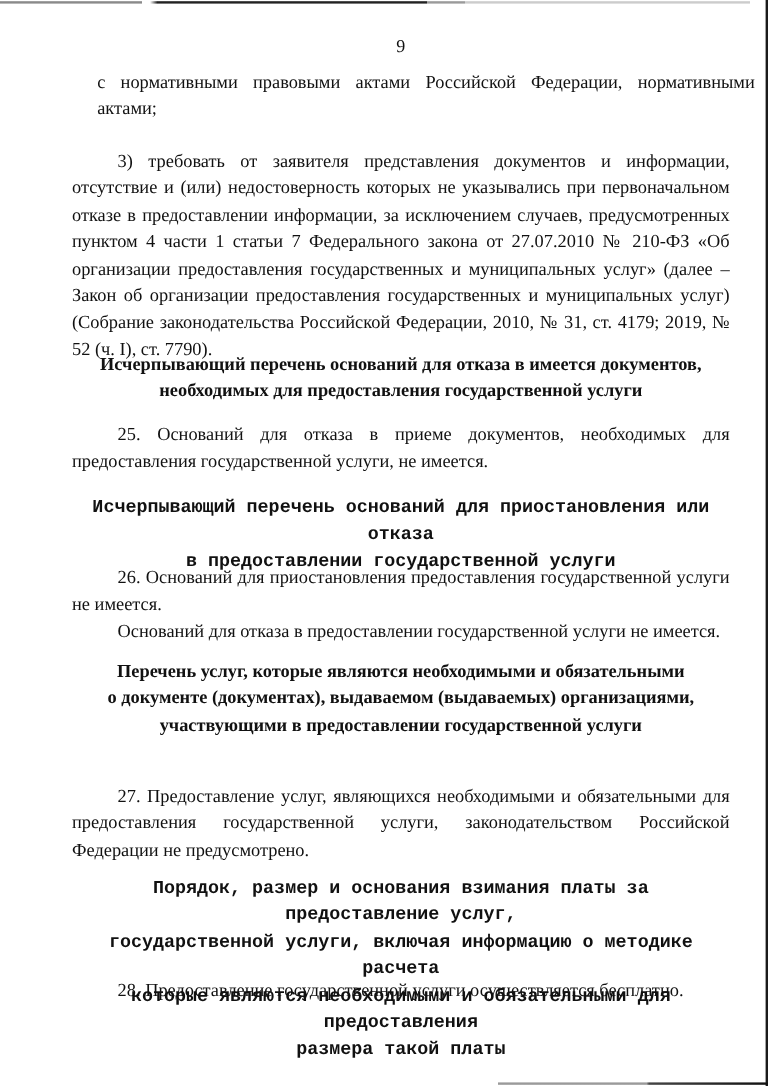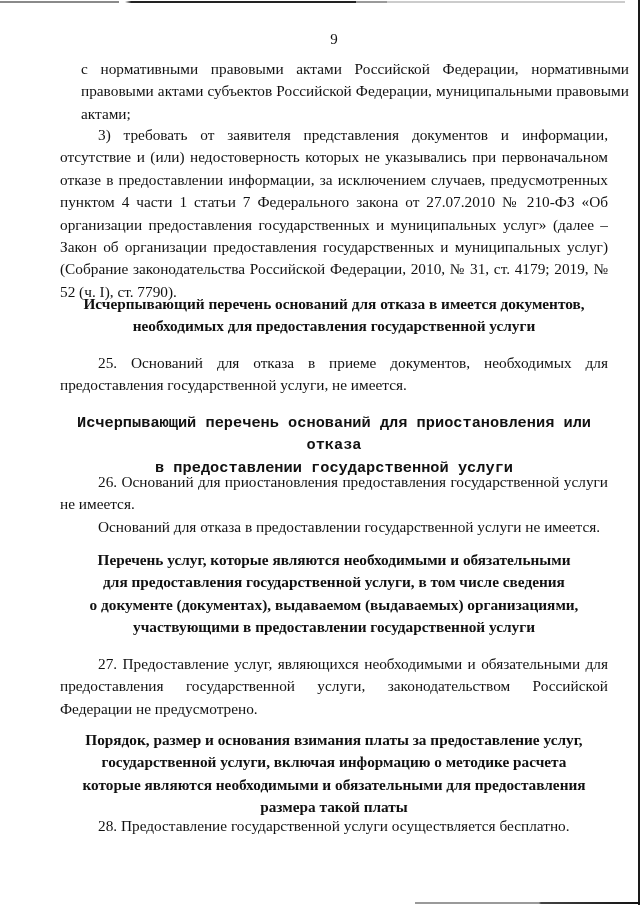--- a/index.html
+++ b/index.html
@@ -78,21 +78,20 @@
 <div class="scan-top-edge"></div>
 <div class="scan-right-edge"></div>
 <div class="scan-bottom-edge"></div>
 
 <div class="page">
 
   <div class="page-number">9</div>
 
   <div class="block" style="top:58px;margin-left:21px;">
     <p class="just-last">с нормативными правовыми актами Российской Федерации, нормативными</p>
-    <p class="just-last">правовыми актами субъектов Российской Федерации, муниципальными правовыми</p>
     <p>актами;</p>
   </div>
 
   <div class="block" style="top:124px;">
     <p class="indent">3) требовать от заявителя представления документов и информации, отсутствие и (или) недостоверность которых не указывались при первоначальном отказе в предоставлении информации, за исключением случаев, предусмотренных пунктом 4 части 1 статьи 7 Федерального закона от 27.07.2010 № 210-ФЗ «Об организации предоставления государственных и муниципальных услуг» (далее – Закон об организации предоставления государственных и муниципальных услуг) (Собрание законодательства Российской Федерации, 2010, № 31, ст. 4179; 2019, № 52 (ч. I), ст. 7790).</p>
   </div>
 
   <div class="heading" style="top:293px;">
     <span class="hl">Исчерпывающий перечень оснований для отказа в имеется документов,</span>
     <span class="hl">необходимых для предоставления государственной услуги</span>
@@ -107,30 +106,29 @@
     <span class="hl">в предоставлении государственной услуги</span>
   </div>
 
   <div class="block" style="top:471px;">
     <p class="indent">26. Оснований для приостановления предоставления государственной услуги не имеется.</p>
     <p class="indent">Оснований для отказа в предоставлении государственной услуги не имеется.</p>
   </div>
 
   <div class="heading" style="top:549px;">
     <span class="hl">Перечень услуг, которые являются необходимыми и обязательными</span>
-    <span class="hl">для предоставления государственной услуги, в том числе сведения</span>
     <span class="hl">о документе (документах), выдаваемом (выдаваемых) организациями,</span>
     <span class="hl">участвующими в предоставлении государственной услуги</span>
   </div>
 
   <div class="block" style="top:653px;">
     <p class="indent">27. Предоставление услуг, являющихся необходимыми и обязательными для предоставления государственной услуги, законодательством Российской Федерации не предусмотрено.</p>
   </div>
 
-  <div class="heading" style="top:729px;">
+  <div class="heading" style="top:729px;font-family:Liberation Mono, monospace;">
     <span class="hl">Порядок, размер и основания взимания платы за предоставление услуг,</span>
     <span class="hl">государственной услуги, включая информацию о методике расчета</span>
     <span class="hl">которые являются необходимыми и обязательными для предоставления</span>
     <span class="hl">размера такой платы</span>
   </div>
 
   <div class="block" style="top:815px;">
     <p class="indent">28. Предоставление государственной услуги осуществляется бесплатно.</p>
   </div>
 

